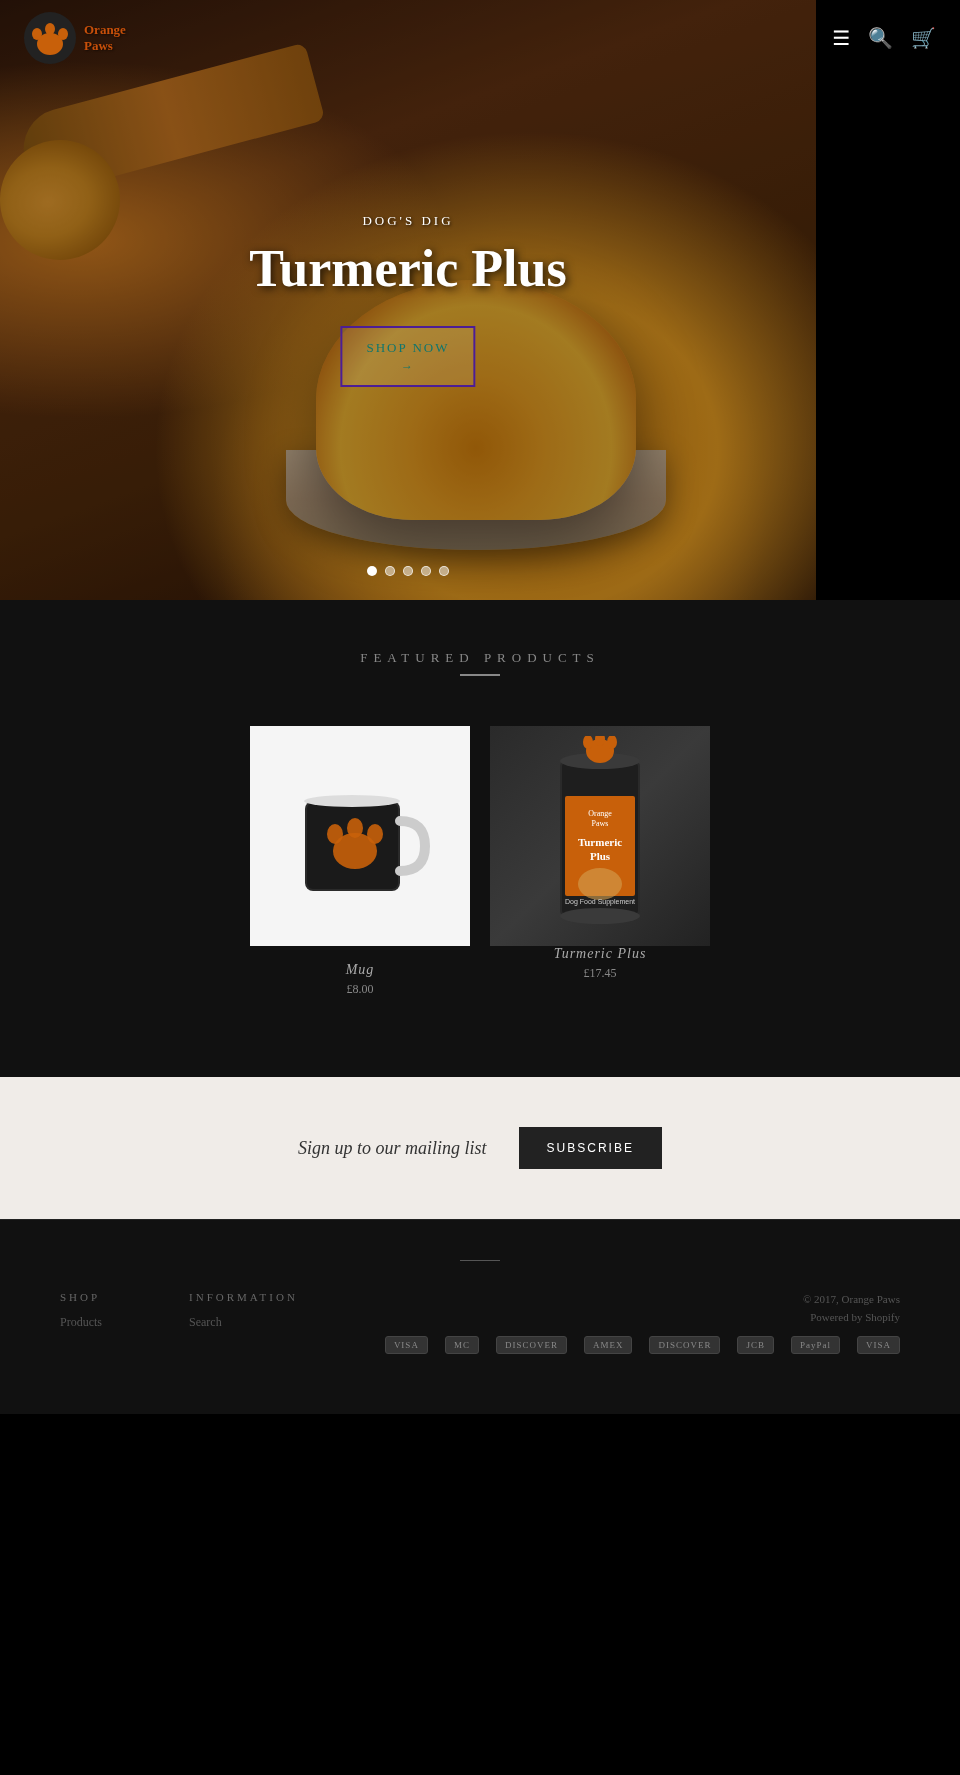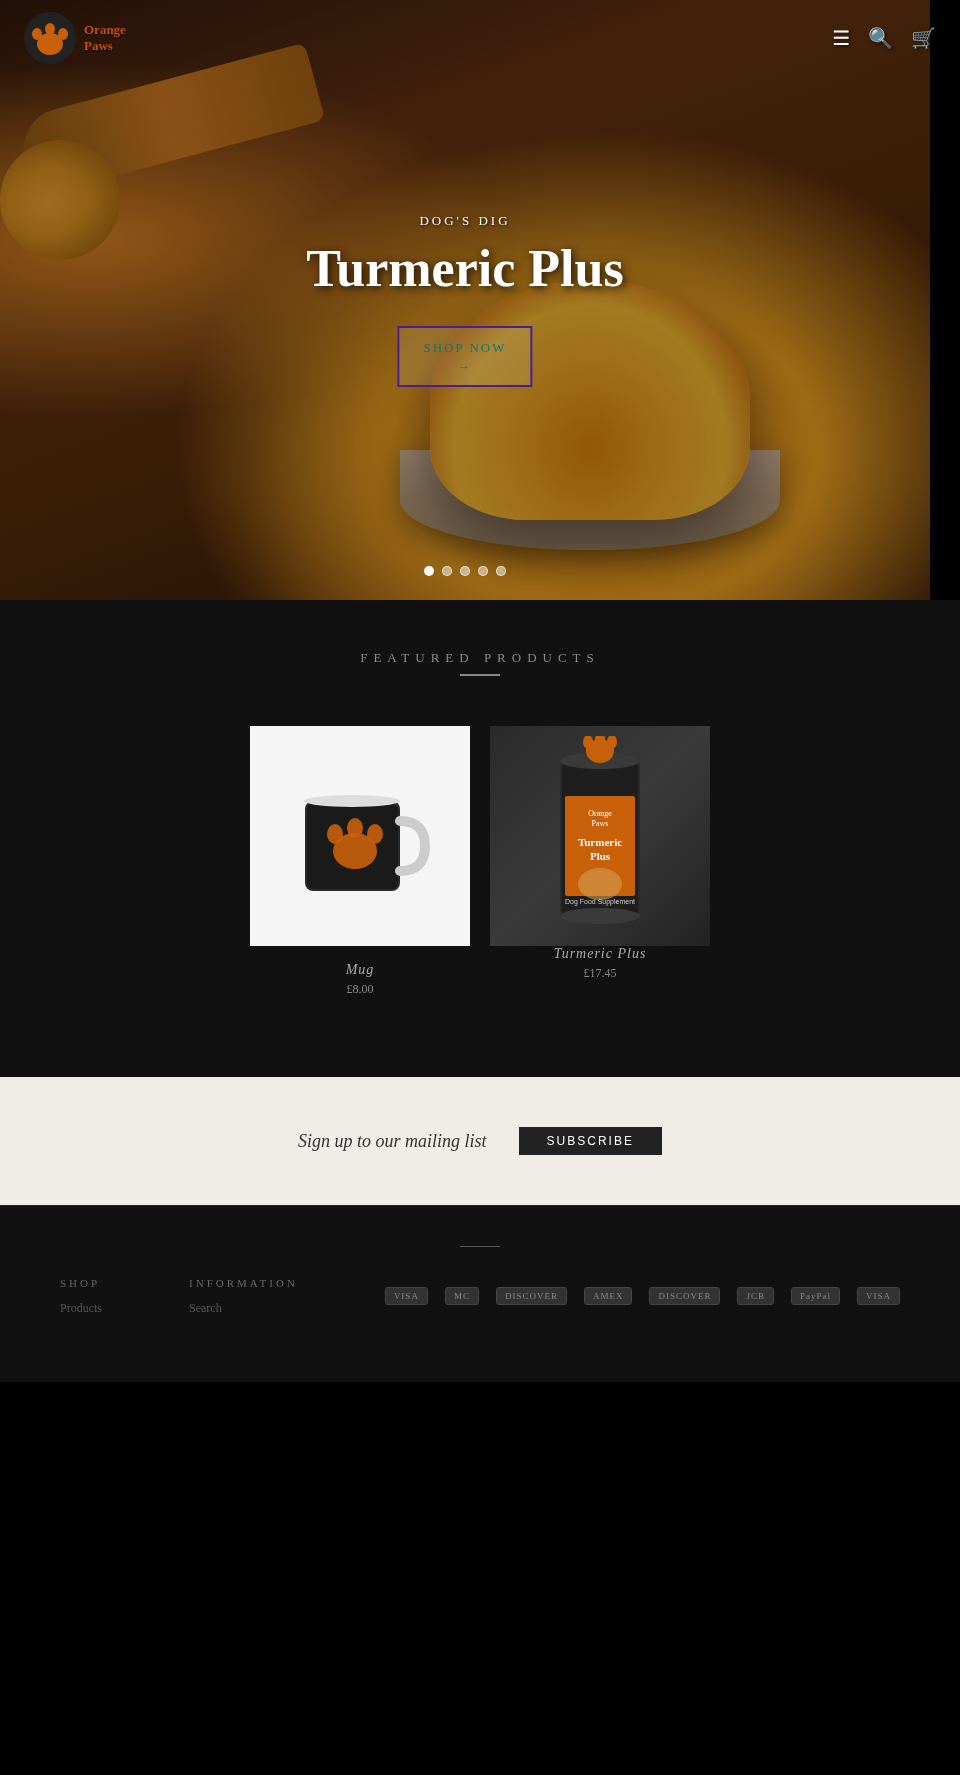--- a/index.html
+++ b/index.html
@@ -40,21 +40,21 @@
     .header-icon {
       color: #fff;
       font-size: 20px;
       cursor: pointer;
       text-shadow: 1px 1px 3px rgba(0,0,0,0.7);
     }
 
     
     .hero {
       position: relative;
-      width: 930px;
+      width: 816px;
       height: 600px;
       overflow: hidden;
     }
     
     .turmeric-pile {
       position: absolute;
       bottom: 80px;
       right: 180px;
       width: 320px;
       height: 240px;
@@ -233,21 +233,21 @@
     }
     .mailing-text {
       font-size: 18px;
       color: #333;
       font-style: italic;
     }
     .subscribe-btn {
       background: #222;
       color: #fff;
       border: none;
-      padding: 7px 28px;
+      padding: 14px 28px;
       font-size: 12px;
       letter-spacing: 2px;
       text-transform: uppercase;
       cursor: pointer;
       font-family: Arial, sans-serif;
     }
 
     
     footer {
       background: #111;
@@ -451,20 +451,24 @@
       <div class="footer-col-title">SHOP</div>
       <a class="footer-col-link">Products</a>
     </div>
 
     <div>
       <div class="footer-col-title">INFORMATION</div>
       <a class="footer-col-link">Search</a>
     </div>
 
     <div>
+      <div class="footer-right-text">
+        <div>© 2017, Orange Paws</div>
+        <div>Powered by Shopify</div>
+      </div>
       <div class="payment-icons">
         <span class="payment-icon">VISA</span>
         <span class="payment-icon">MC</span>
         <span class="payment-icon">DISCOVER</span>
         <span class="payment-icon">AMEX</span>
         <span class="payment-icon">DISCOVER</span>
         <span class="payment-icon">JCB</span>
         <span class="payment-icon">PayPal</span>
         <span class="payment-icon">VISA</span>
       </div>

